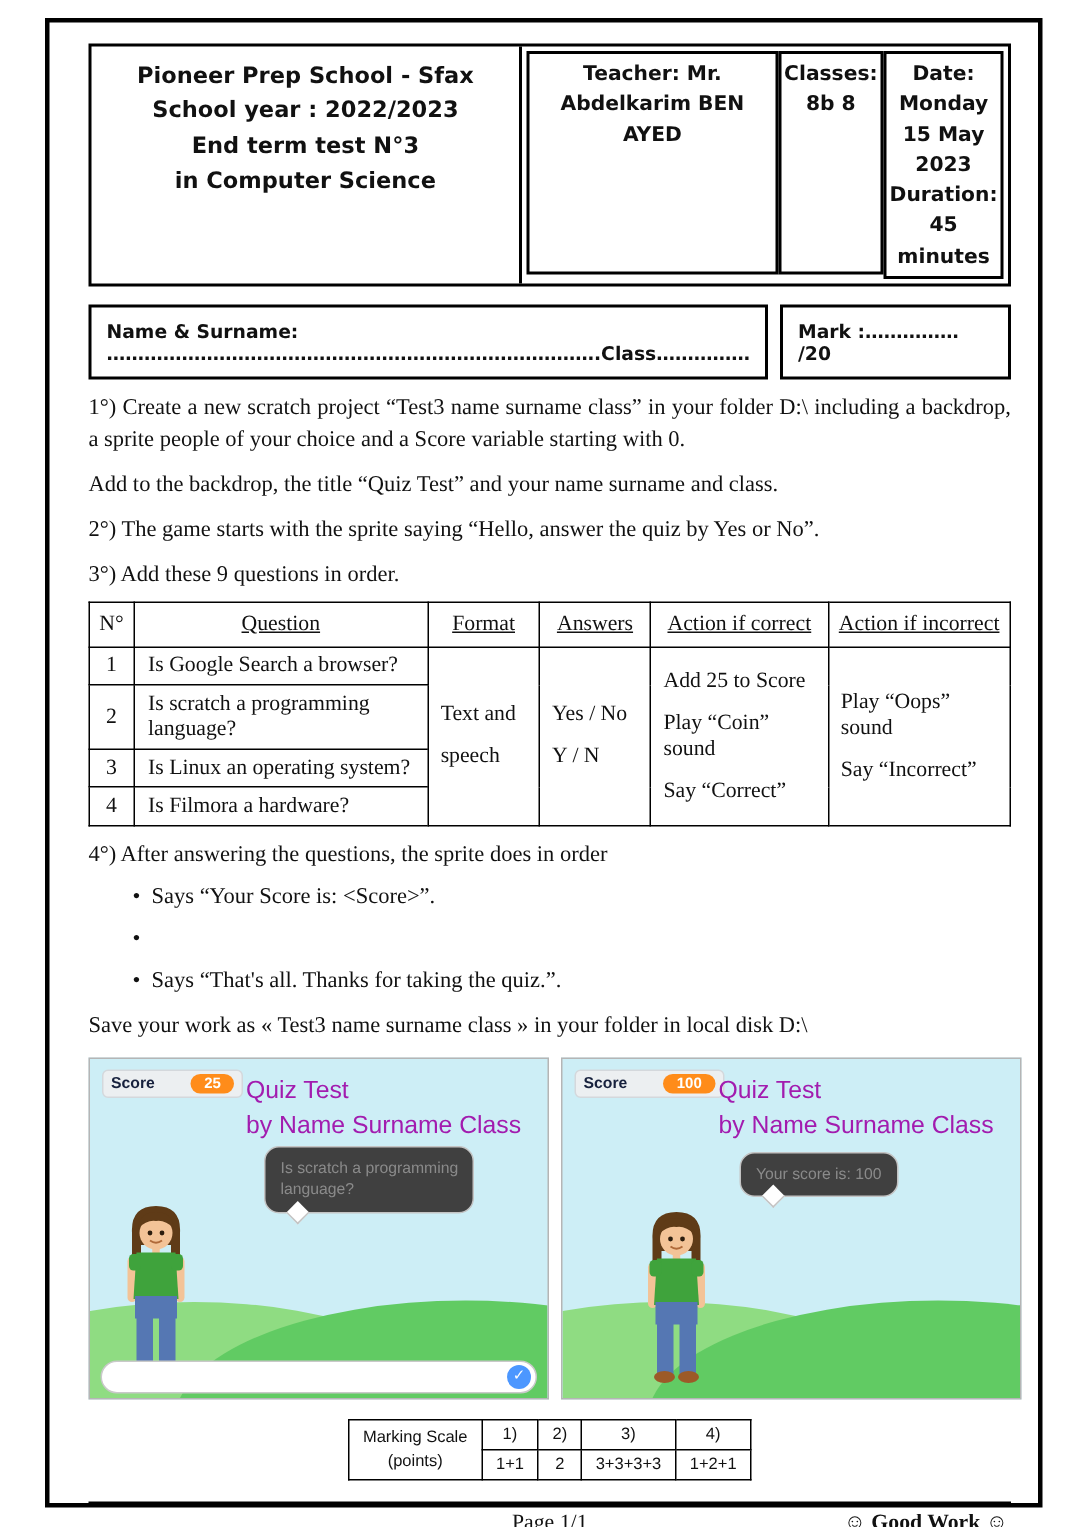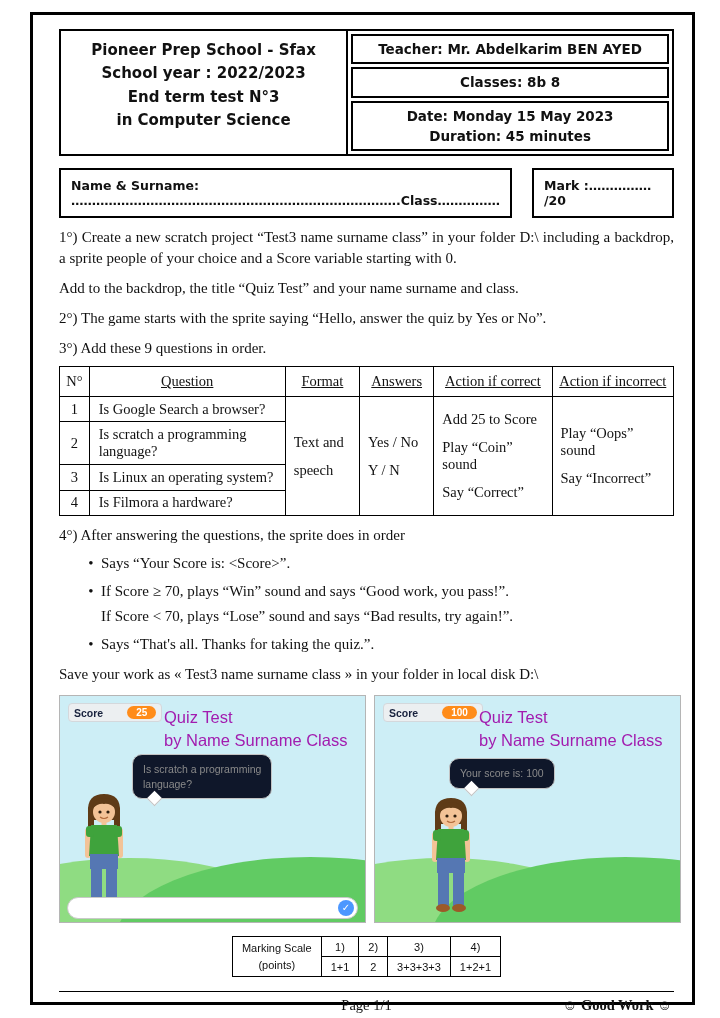--- a/index.html
+++ b/index.html
@@ -7,27 +7,27 @@
   body { font-family:"Liberation Serif", serif; color:#111; position:relative; }
 
   .frame { position:absolute; left:30px; top:12px; width:665px; height:993px;
            border:3px solid #000; padding:14px 18px 8px 26px; background:#fff; }
 
   
   .hdr { display:flex; border:2.5px solid #000; }
   .hdr-left { width:47%; border-right:2.5px solid #000; text-align:center;
               padding:8px 4px; font-family:"DejaVu Sans", sans-serif; font-weight:bold;
               font-size:15px; line-height:1.55; }
-  .hdr-right { flex:1; display:flex; flex-direction:column; padding:3px; }
+  .hdr-right { flex:1; display:flex; flex-direction:row; padding:3px; }
   .hbox { border:2px solid #000; text-align:center; font-family:"DejaVu Sans", sans-serif;
           font-weight:bold; font-size:13.5px; padding:3px 2px; margin-bottom:3px; line-height:1.5; }
   .hbox:last-child { margin-bottom:0; flex:1; display:flex; flex-direction:column; justify-content:center; }
 
   
-  .namebar { display:flex; gap:20px; margin-top:12px; }
+  .namebar { display:flex; gap:8px; margin-top:12px; }
   .namebox { flex:1; border:2.5px solid #000; padding:8px 10px;
              font-family:"DejaVu Sans", sans-serif; font-weight:bold; font-size:12.5px; }
   .markbox { width:168px; border:2.5px solid #000; padding:8px 10px;
              font-family:"DejaVu Sans", sans-serif; font-weight:bold; font-size:12.5px; }
 
   
   .para { font-size:15px; line-height:1.4; margin-top:9px; }
   .just { text-align:justify; }
 
   
@@ -54,23 +54,23 @@
           background:#cdeef6; overflow:hidden; flex:none; }
   .hills { position:absolute; left:0; bottom:0; width:100%; height:100px; display:block; }
   .scorevar { position:absolute; top:7px; left:8px; display:flex; align-items:center; gap:0;
               background:#eceff1; border:1px solid #d4d8dc; border-radius:4px; padding:2px 5px;
               font-family:"Liberation Sans", sans-serif; }
   .scorevar .lbl { font-size:10.5px; font-weight:bold; color:#17213d; }
   .scorevar .val { background:#ff8c1a; color:#fff; font-size:10px; font-weight:bold;
                    border-radius:8px; padding:1px 9px;margin-left:24px; }
   .stitle { position:absolute; top:10px; left:104px; font-family:"Liberation Sans", sans-serif;
             font-size:16.5px; color:#a21caf; line-height:1.4; white-space:nowrap; }
-  .bubble { position:absolute; background:#0f172a; border:1px solid #c3c3c3; border-radius:10px;
+  .bubble { position:absolute; background:#404040; border:1px solid #c3c3c3; border-radius:10px;
             padding:7px 10px; font-family:"Liberation Sans", sans-serif; font-size:10.5px;
-            color:#8a8a8a; line-height:1.4; }
+            color:#8a8a8a; line-height:1.4;margin-left:44px; }
   .bubble::after { content:""; position:absolute; left:16px; bottom:-6px; width:10px; height:10px;
             background:#fff; border-right:1px solid #c3c3c3; border-bottom:1px solid #c3c3c3;
             transform:rotate(45deg); }
   .bub-l { left:72px; top:58px; }
   .bub-r { left:74px; top:62px; }
   .sprite { position:absolute; width:60px; height:120px; }
   .spr-l { left:14px; bottom:12px; }
   .spr-r { left:46px; bottom:8px; }
   .askbar { position:absolute; left:7px; right:7px; bottom:3px; height:22px; background:#fff;
             border:1px solid #c9c9c9; border-radius:11px; display:flex; align-items:center;
@@ -168,24 +168,20 @@
   </tbody>
     </table>
 
   <div class="para">4°) After answering the questions, the sprite does in order</div>
   <div class="bullet">
     <span class="dot">•</span>
     <span>Says “Your Score is: &lt;Score&gt;”.</span>
   </div>
   <div class="bullet">
     <span class="dot">•</span>
-    <span>
-      <span>If Score ≥ 70, plays “Win” sound and says “Good work, you pass!”.</span>
-      <span class="subline" style="display:block;">If Score &lt; 70, plays “Lose” sound and says “Bad results, try again!”.</span>
-    </span>
   </div>
   <div class="bullet">
     <span class="dot">•</span>
     <span>Says “That's all. Thanks for taking the quiz.”.</span>
   </div>
   <div class="para">Save your work as « Test3 name surname class » in your folder in local disk D:\</div>
 
   <div class="shots">
 
     <div class="shot">

